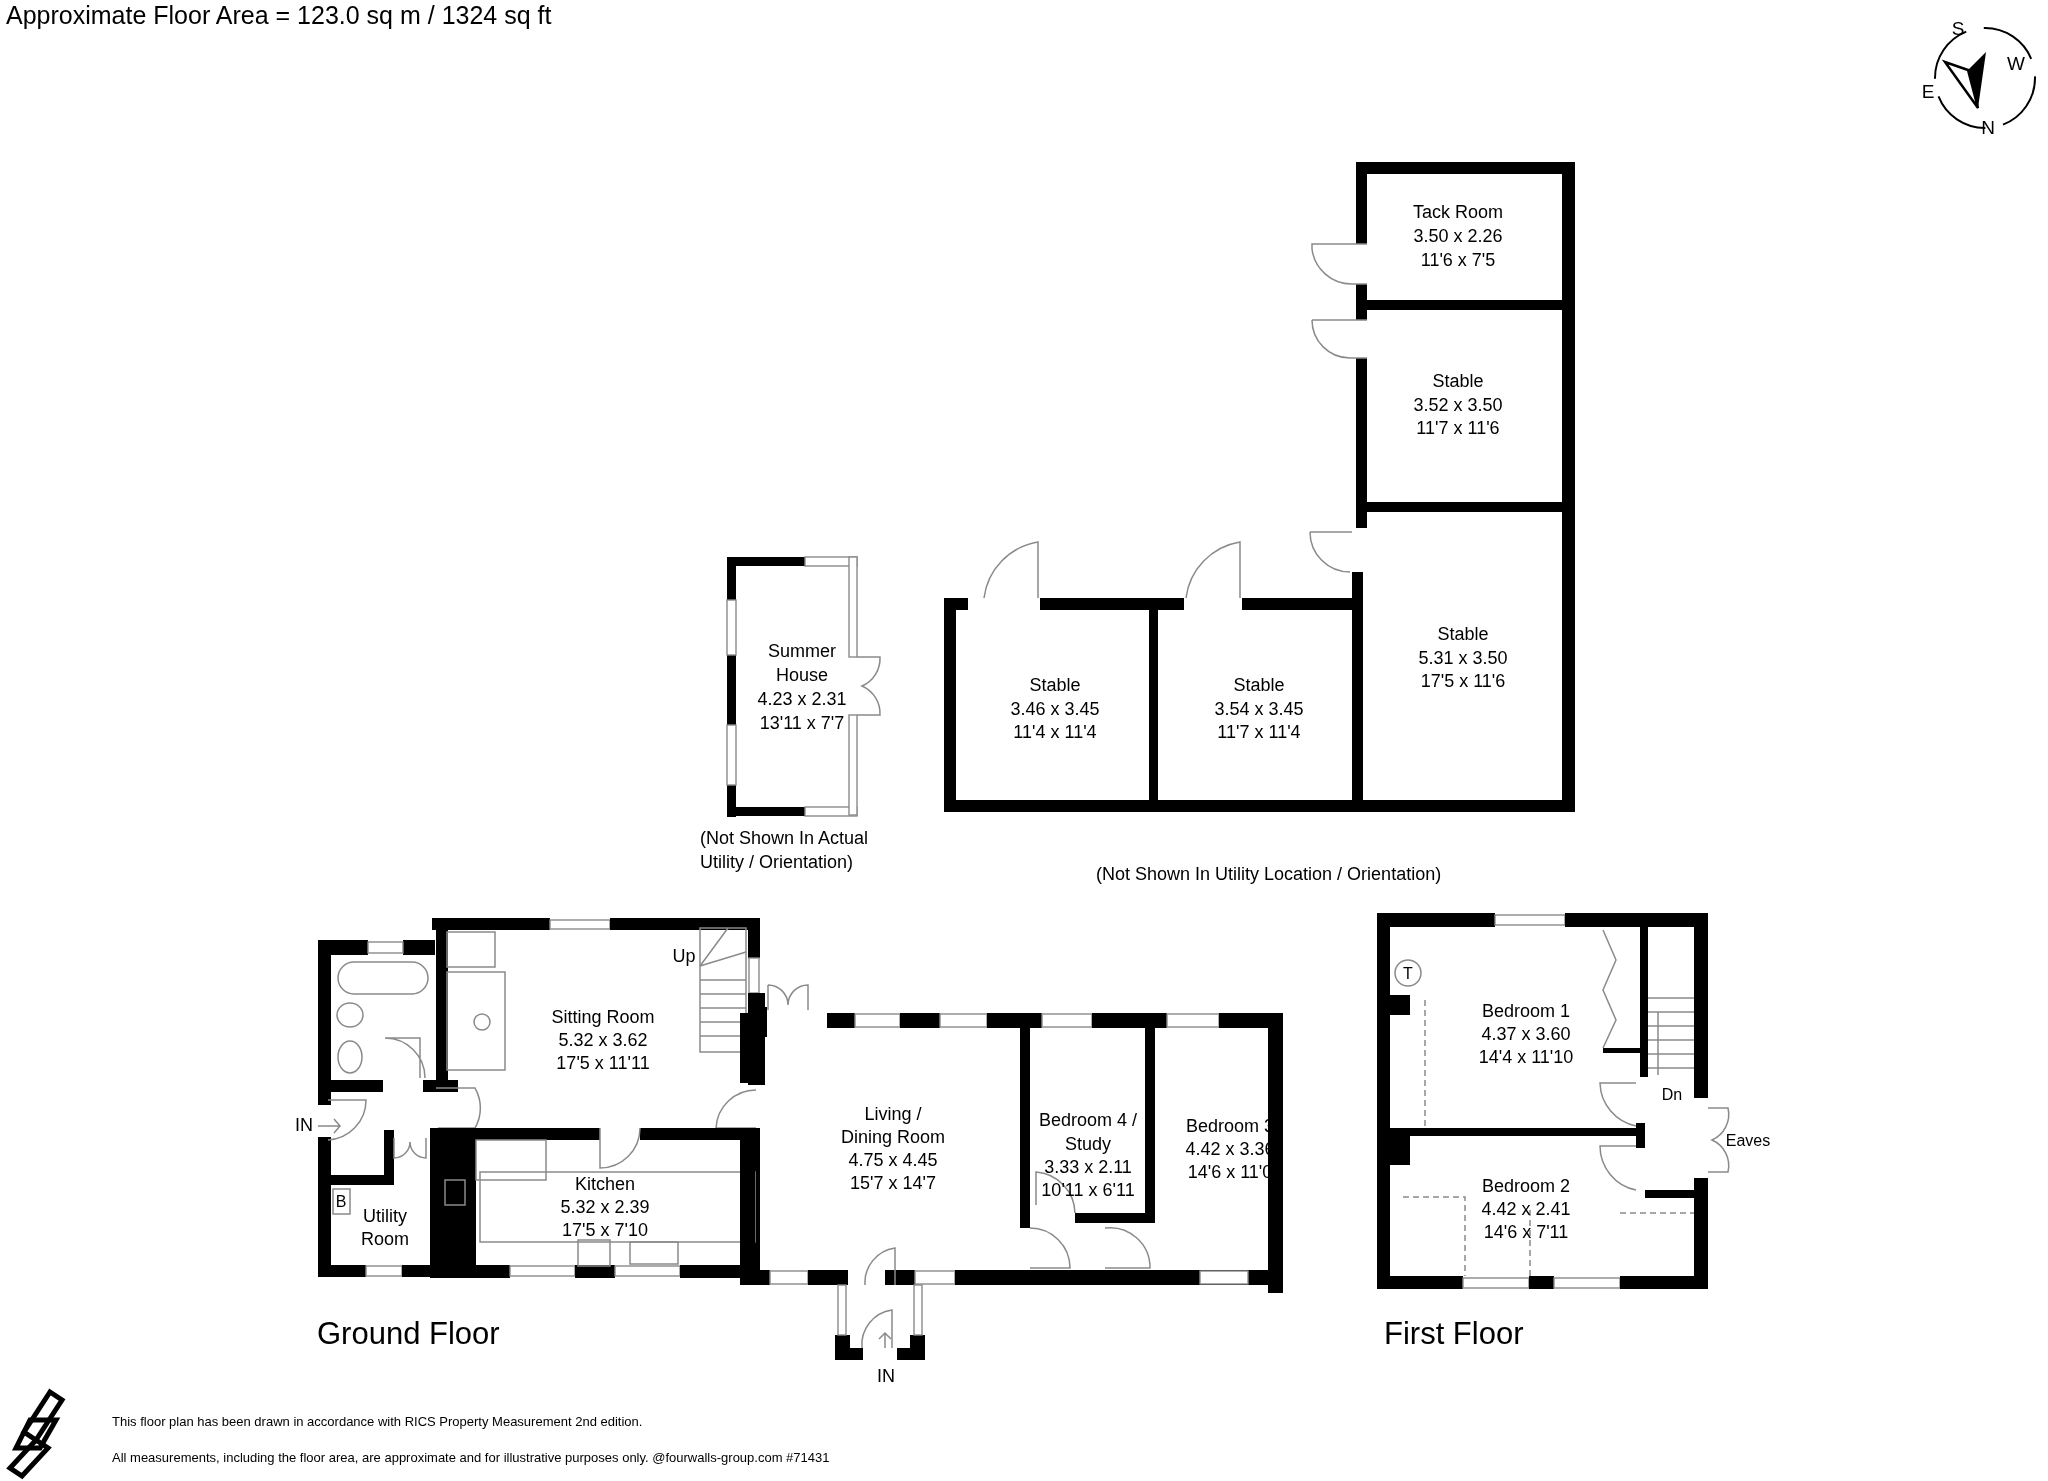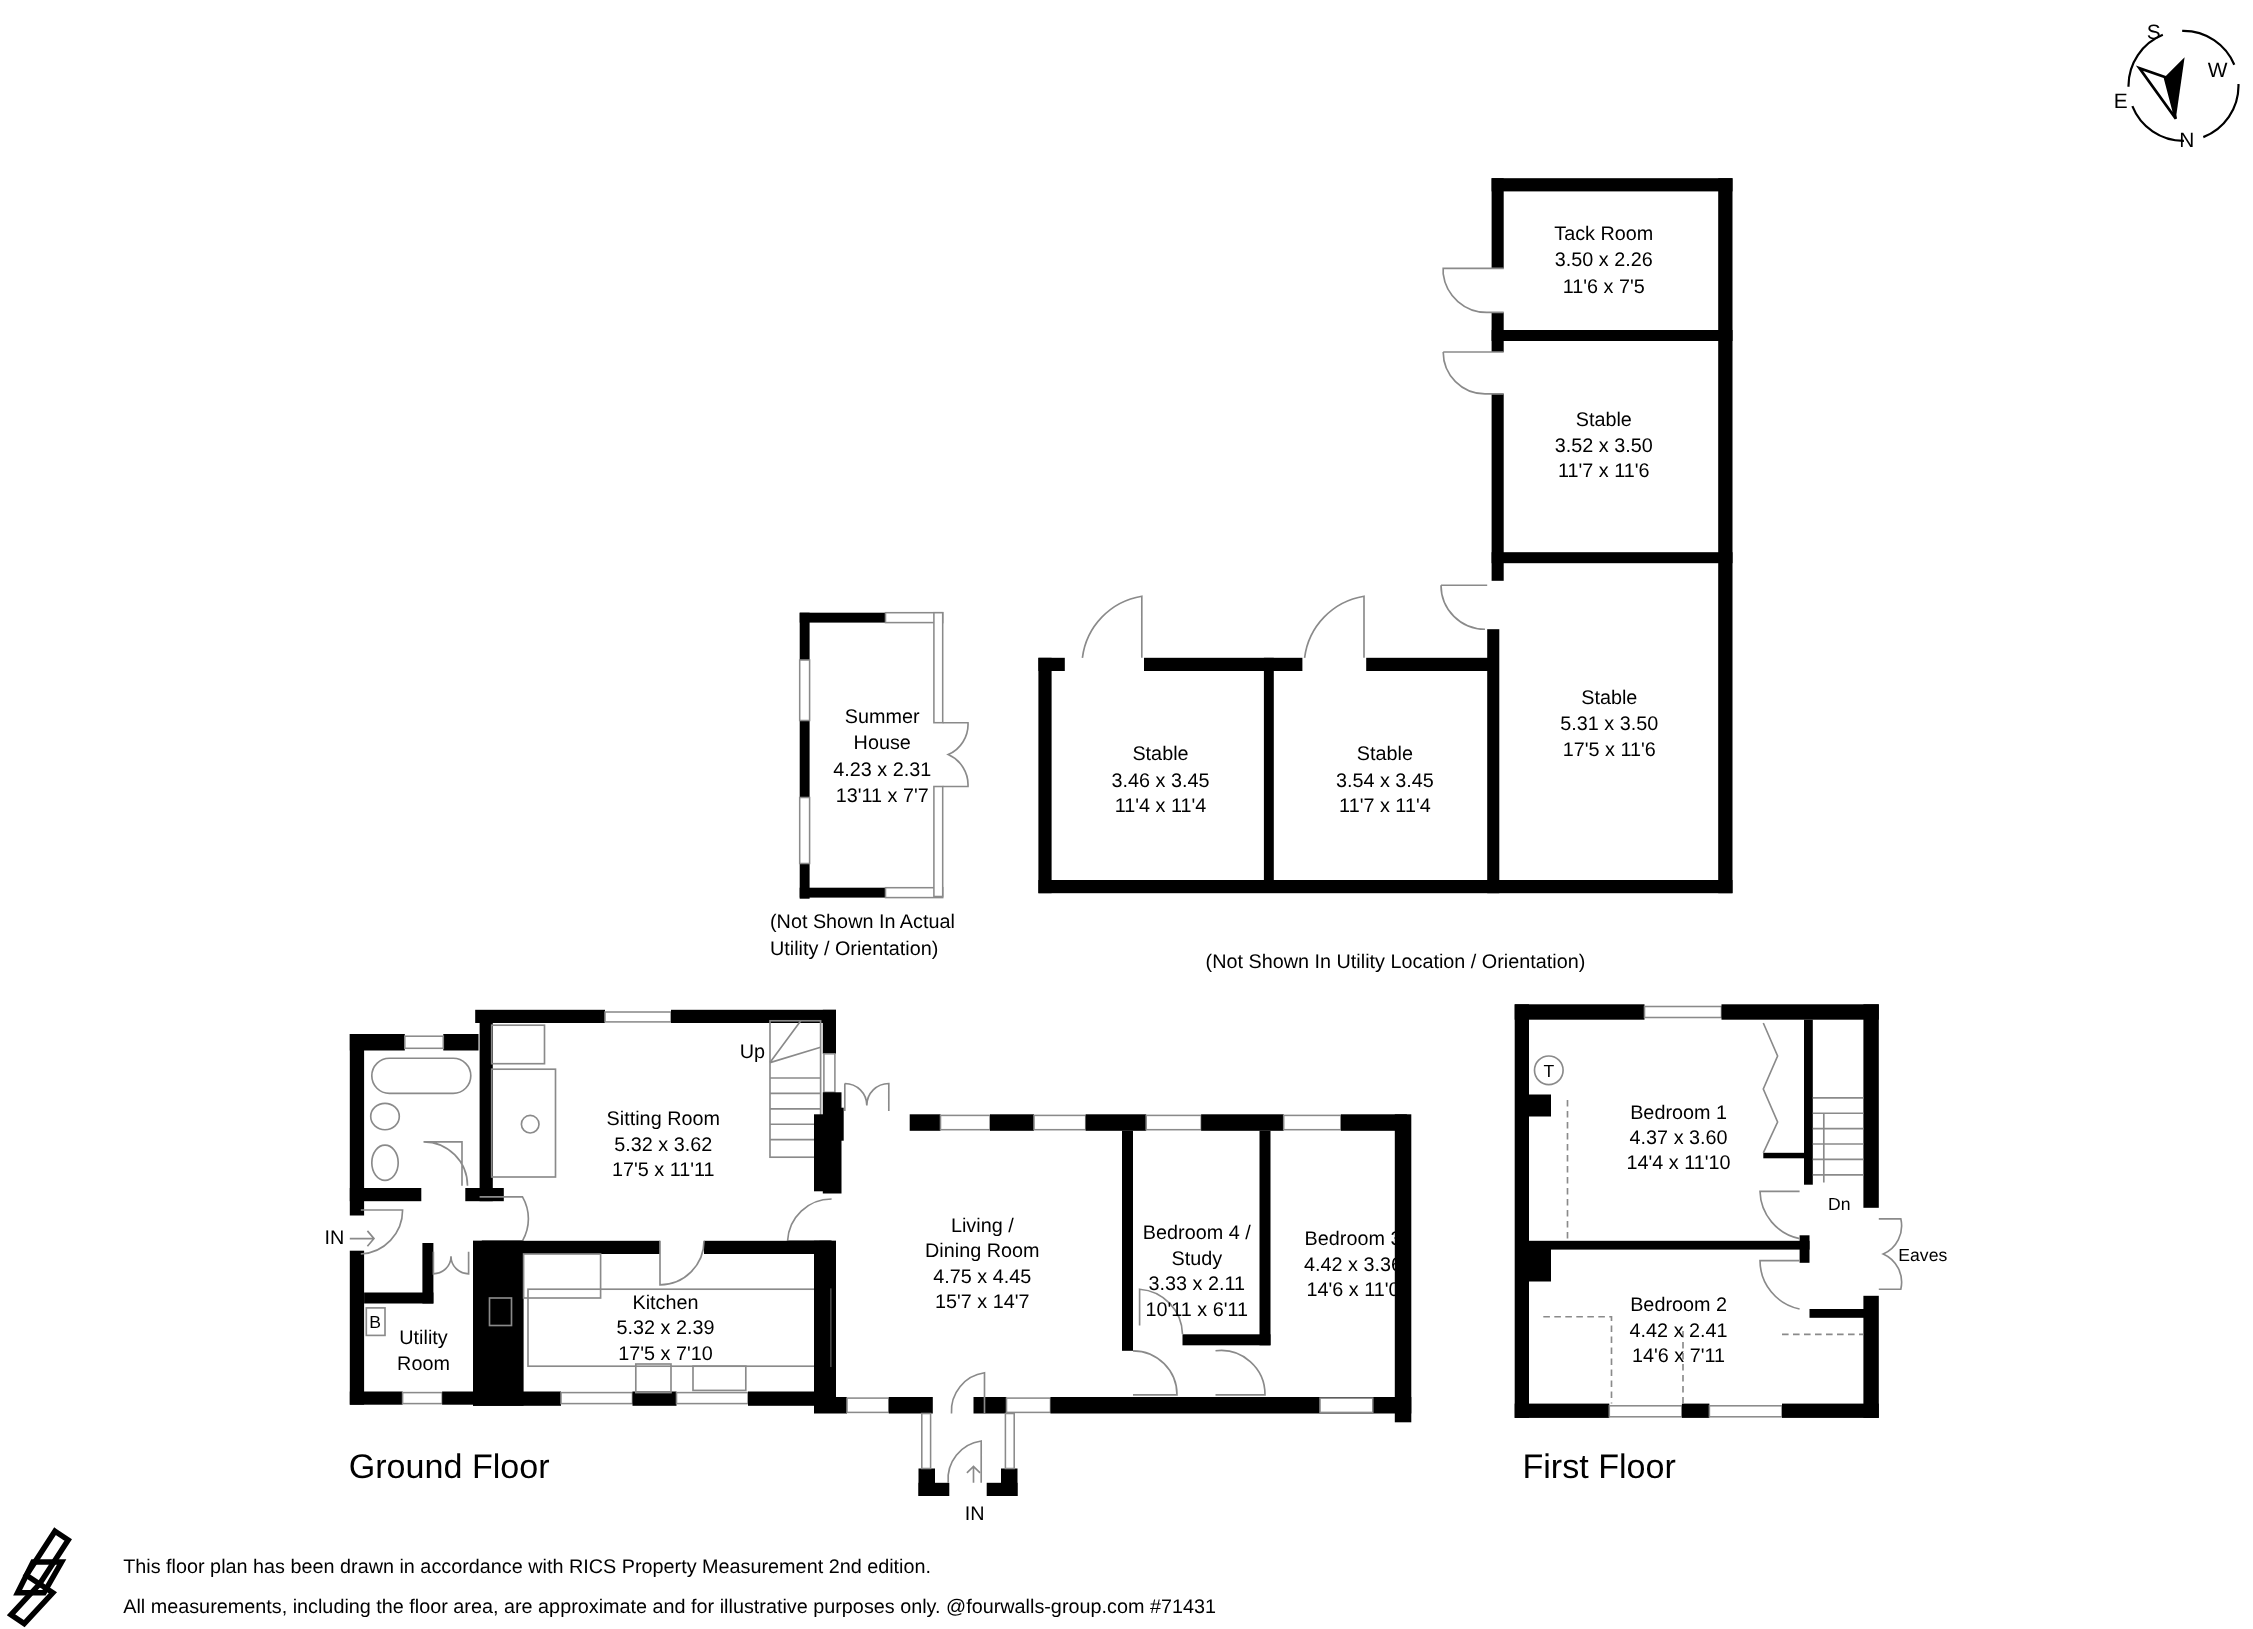--- a/index.html
+++ b/index.html
@@ -8,27 +8,28 @@
   .summary { position: absolute; left: 6px; top: 0px; font-size: 25px; line-height: 30px; }
   .summary div { white-space: nowrap; }
   svg.plan { position: absolute; left: 0; top: 0; }
   .wall { fill: #000; }
   .thin { fill: none; stroke: #8a8a8a; stroke-width: 1.5; }
   .win { fill: #fff; stroke: #8a8a8a; stroke-width: 1.4; }
   .lbl { font-family: "Liberation Sans", sans-serif; font-size: 18px; fill: #000; text-anchor: middle; }
   .lbl-sm { font-family: "Liberation Sans", sans-serif; font-size: 16px; fill: #000; text-anchor: middle; }
   .floor-title { position: absolute; font-size: 31px; white-space: nowrap; }
   .note { position: absolute; font-size: 18px; text-align: left; white-space: nowrap; line-height: 24px; }
-  .footer { position: absolute; left: 112px; font-size: 18px; white-space: nowrap; }
+  .footer { position: absolute; left: 112px; font-size: 13px; white-space: nowrap; }
   .compass-letter { font-family: "Liberation Sans", sans-serif; font-size: 19px; fill: #000; text-anchor: middle; }
 </style>
 </head>
 <body>
 
 <div class="summary">
+  <div>Approximate Floor Area = 123.0 sq m / 1324 sq ft</div>
 </div>
 
 <svg class="plan" width="2048" height="1481" viewBox="0 0 2048 1481">
 
   <g>
     <circle cx="1985" cy="78" r="50" fill="none" stroke="#000" stroke-width="2" stroke-dasharray="60 18"></circle>
     <polygon points="1986,52 1978,108 1968,70" fill="#000"></polygon>
     <polygon points="1968,70 1945,62 1978,108" fill="#fff" stroke="#000" stroke-width="2.5"></polygon>
     <text class="compass-letter" x="1958" y="35">S</text>
     <text class="compass-letter" x="2016" y="70">W</text>

